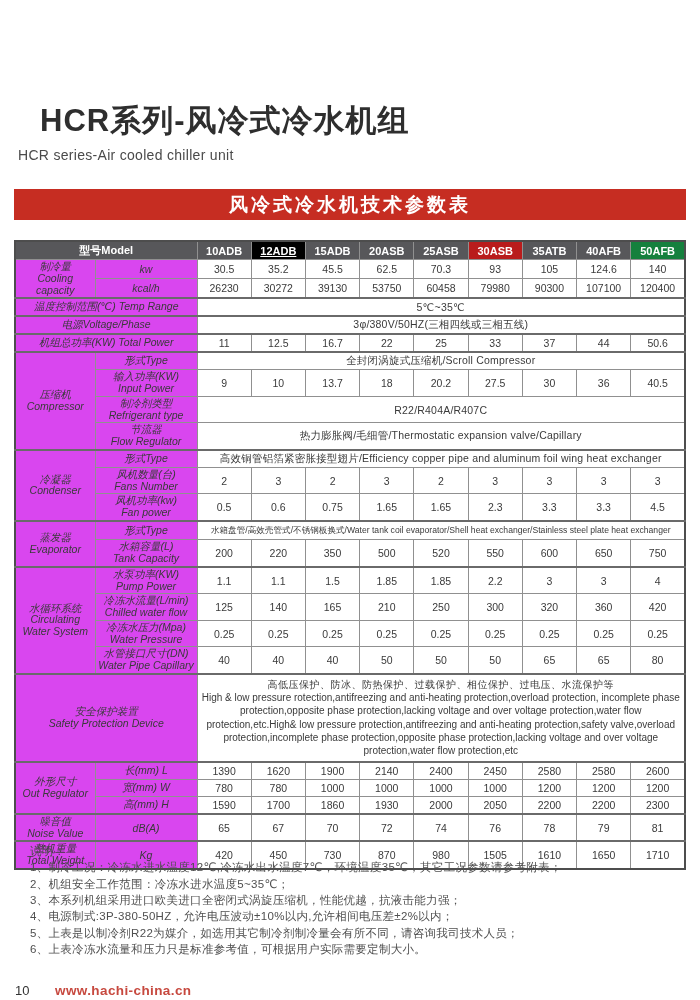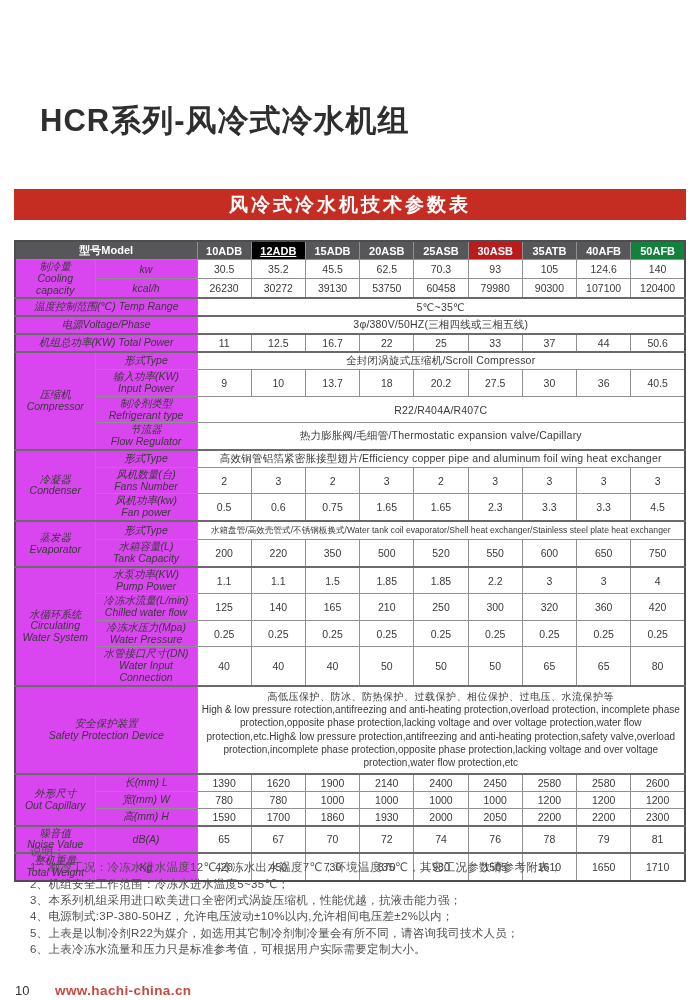--- a/index.html
+++ b/index.html
@@ -52,20 +52,21 @@
     position:absolute; left:55px; top:983px; font-size:13.5px; font-weight:bold;
     letter-spacing:0.4px;
   }
 </style>
 </head>
 <body>
 
 <div class="page">
 
   <div class="title">HCR系列-风冷式冷水机组</div>
+  <div class="subtitle">HCR series-Air cooled chiller unit</div>
   <div class="banner" id="banner" style="background: rgb(198, 45, 34);">风冷式冷水机技术参数表</div>
 
   <table class="spec-table">
     <colgroup>
       <col style="width:80px">
         <col style="width:102px">
       <col>
         <col>
         <col>
         <col>
@@ -286,21 +287,21 @@
           <td>0.25</td>
           <td>0.25</td>
           <td>0.25</td>
           <td>0.25</td>
           <td>0.25</td>
           <td>0.25</td>
     </tr>
     <tr style="height:26px">
       <th class="lbl l2">
         <span>水管接口尺寸(DN)</span>
-        <span>Water Input Connection</span>
+        <span>Water Pipe Capillary</span>
       </th>
       <td>40</td>
           <td>40</td>
           <td>40</td>
           <td>50</td>
           <td>50</td>
           <td>50</td>
           <td>65</td>
           <td>65</td>
           <td>80</td>
@@ -313,21 +314,21 @@
       </th>
       <td class="safety-cell" colspan="9">
         <span class="s-cn">高低压保护、防冰、防热保护、过载保护、相位保护、过电压、水流保护等</span>
         <span class="s-en">High &amp; low pressure rotection,antifreezing and anti-heating protection,overload protection, incomplete phase protection,opposite phase protection,lacking voltage and over voltage protection,water flow protection,etc.High&amp; low pressure protection,antifreezing and anti-heating protection,safety valve,overload protection,incomplete phase protection,opposite phase protection,lacking voltage and over voltage protection,water flow protection,etc</span>
       </td>
     </tr>
 
     <tr class="sec" style="height:16px">
       <th class="lbl l2" rowspan="3">
         <span>外形尺寸</span>
-        <span>Out Capillary</span>
+        <span>Out Regulator</span>
       </th>
       <th class="lbl">长(mm) L</th>
       <td>1390</td>
           <td>1620</td>
           <td>1900</td>
           <td>2140</td>
           <td>2400</td>
           <td>2450</td>
           <td>2580</td>
           <td>2580</td>

